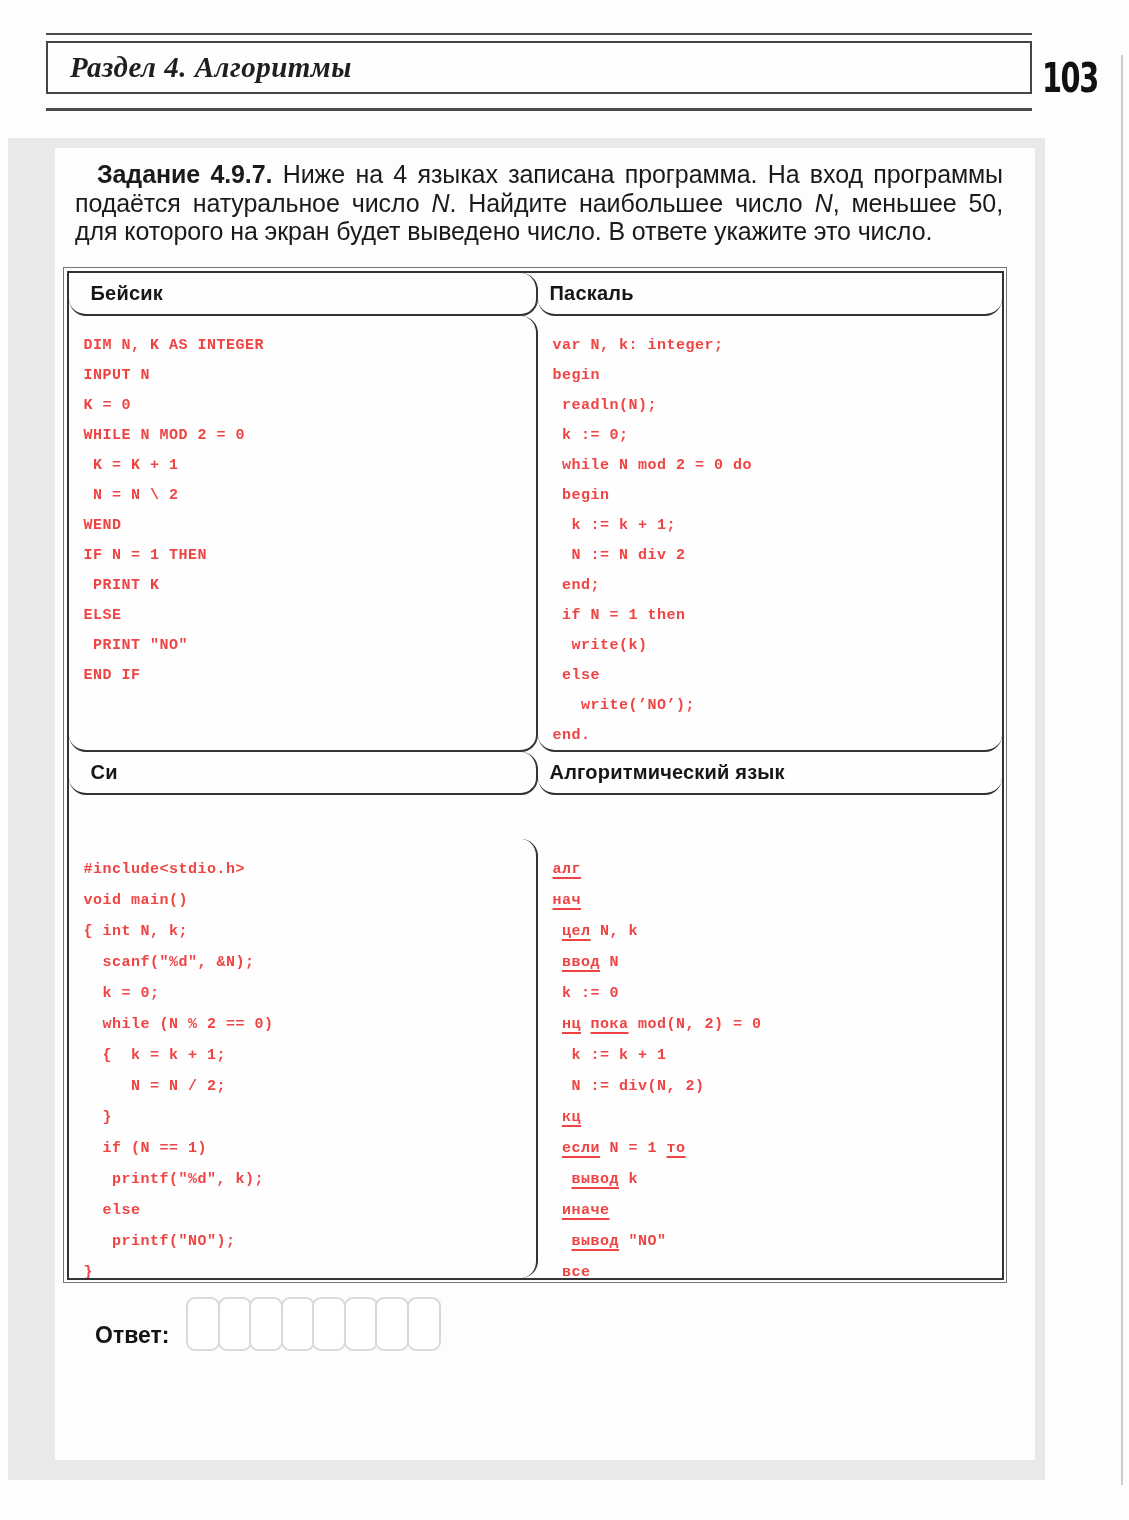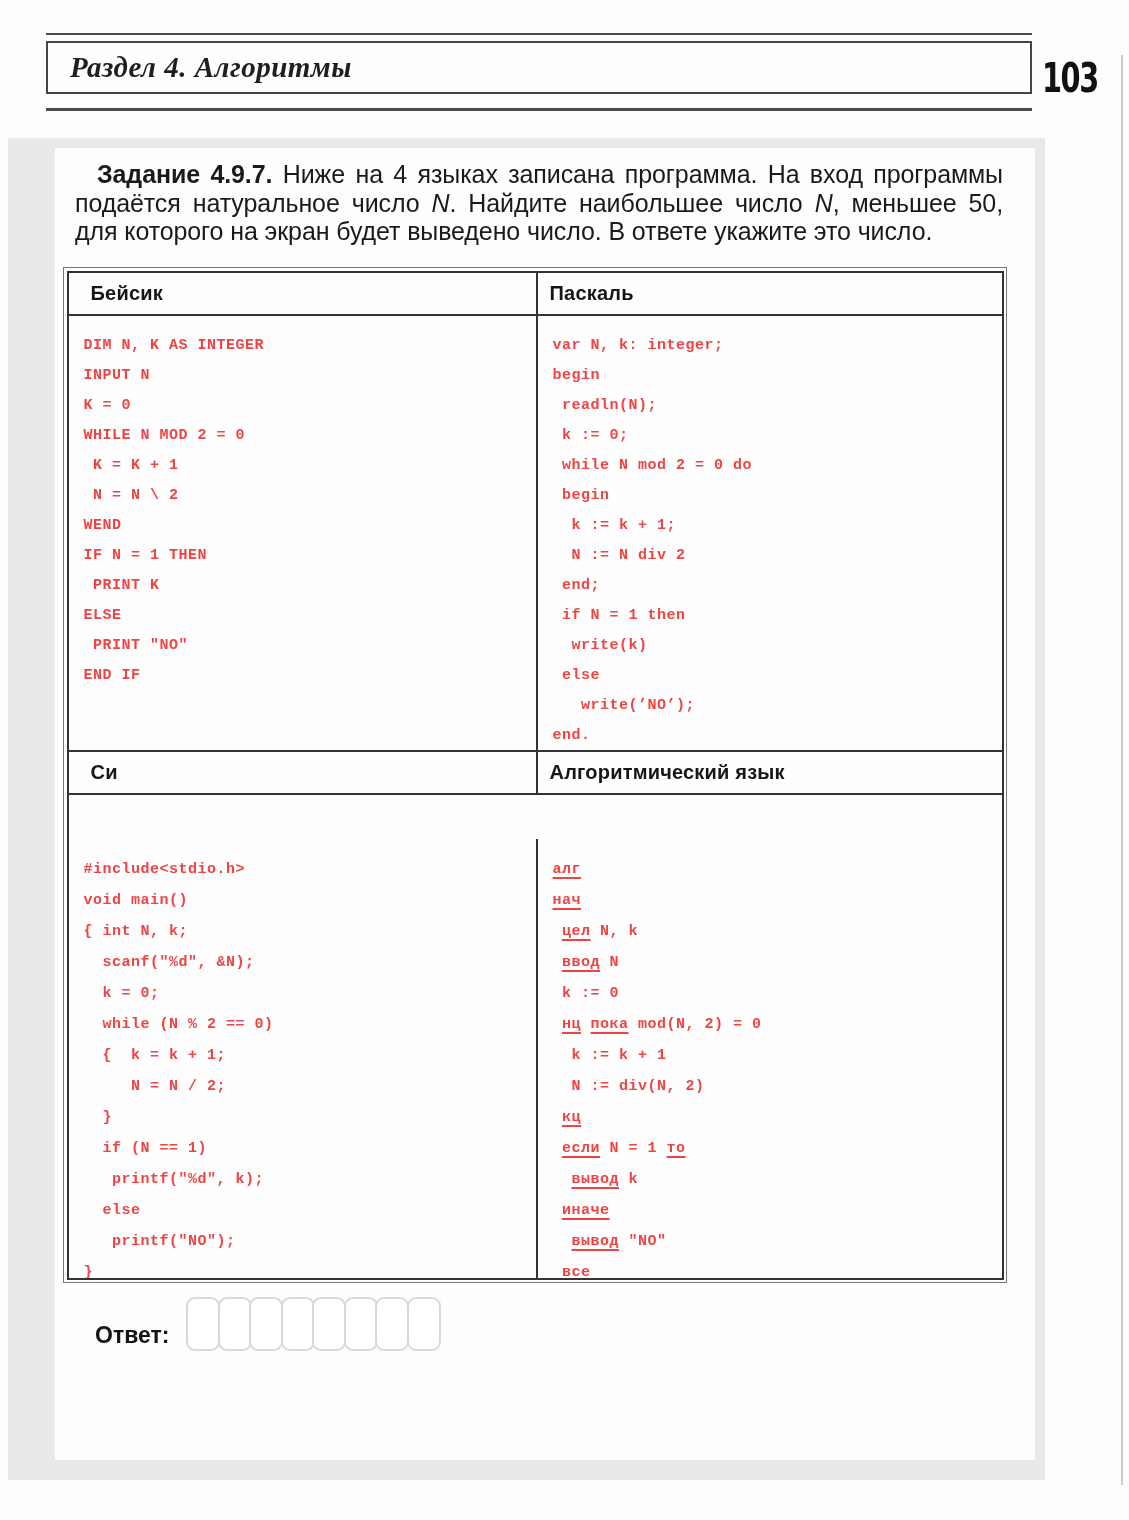--- a/index.html
+++ b/index.html
@@ -58,21 +58,21 @@
     border:1.5px solid #777; padding:2.5px; background:#fdfdfd;
   }
   .code-table {
     width:100%; height:100%;
     border:2px solid #333;
     display:grid;
     grid-template-columns:469px 1fr;
     grid-template-rows:43px 436px 43px 1fr;
     background:#fefefe;
   }
-  .cell { overflow:hidden; }
+  .cell { overflow:hidden;border-radius:17px; }
   .col1 { border-right:2px solid #333; }
   .rowline { border-bottom:2px solid #333; }
   .hcell {
     font-weight:bold; font-size:20px;
     display:flex; align-items:center; padding-left:22px; letter-spacing:0.2px;
   }
   .hcell.col2pad { padding-left:12px; }
   .codecell {
     font-family:"Liberation Mono", monospace; font-weight:bold;
     font-size:15px; line-height:30px; letter-spacing:0.5px;

